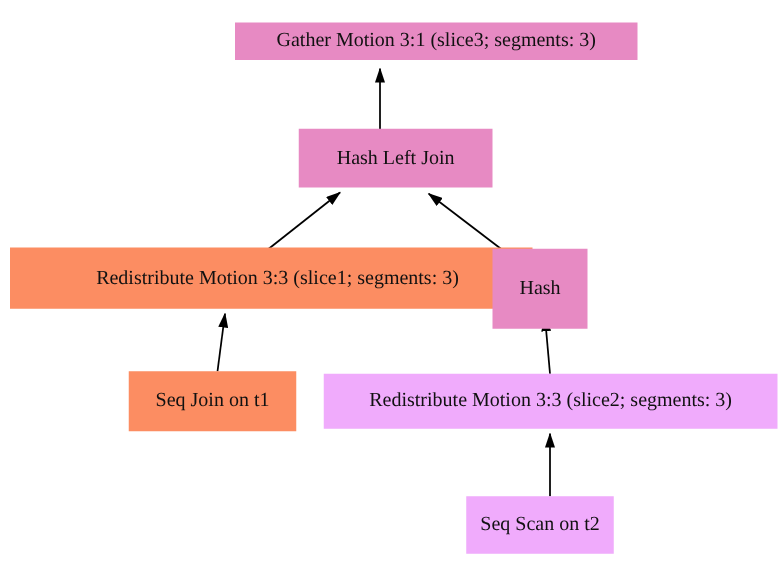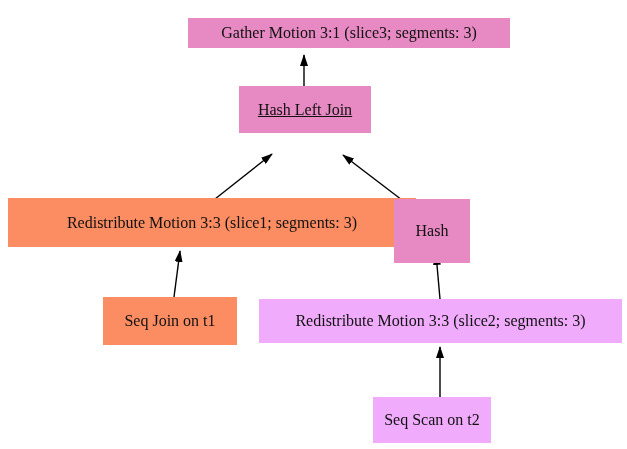--- a/index.html
+++ b/index.html
@@ -31,22 +31,22 @@
     font-size: 16px;
     color: #111111;
     white-space: nowrap;
     text-align: center;
   }
   .node.pink   { background: #e78ac3; }
   .node.orange { background: #fc8d62; }
   .node.blue   { background: #f0abfc; }
 
   #node-gather-motion        { left: 143px; top: 18px;   width: 322px; height: 30px; margin-left: 45px; }
-  #node-hash-left-join       { left: 239px; top: 86px; width: 132px; height: 47px; text-decoration: underline; }
-  #node-redistribute-slice1  { left: 8px;   top: 198px; width: 408px; height: 49px; }
+  #node-hash-left-join       { left: 239px; top: 103px; width: 155px; height: 47px; }
+  #node-redistribute-slice1  { left: 8px;   top: 198px; width: 408px; height: 49px; padding-left: 10px; }
   #node-hash                 { left: 394px; top: 199px; width: 76px;  height: 64px; }
   #node-seq-scan-t1          { left: 103px; top: 297px; width: 134px; height: 48px; }
   #node-redistribute-slice2  { left: 259px; top: 299px; width: 363px; height: 44px; }
   #node-seq-scan-t2          { left: 373px; top: 397px; width: 118px; height: 46px; }
 </style>
 </head>
 <body>
 
 <div class="canvas">
 

